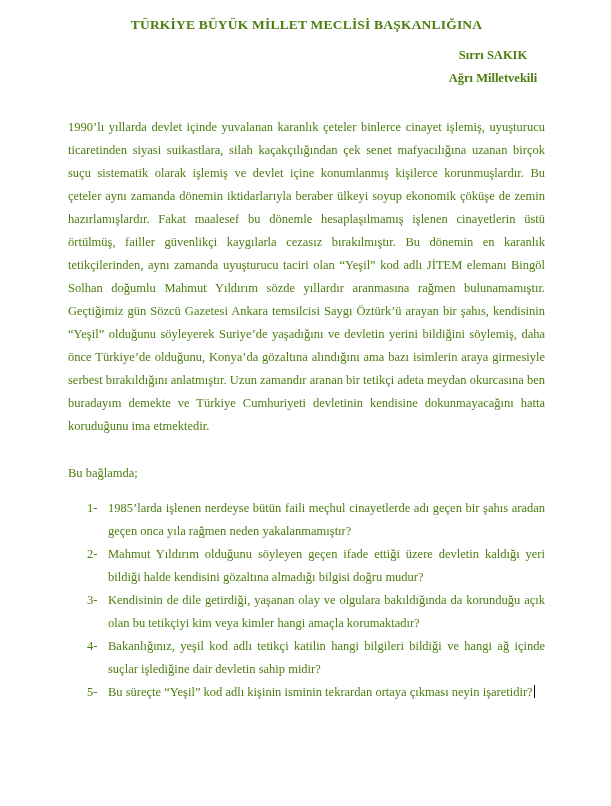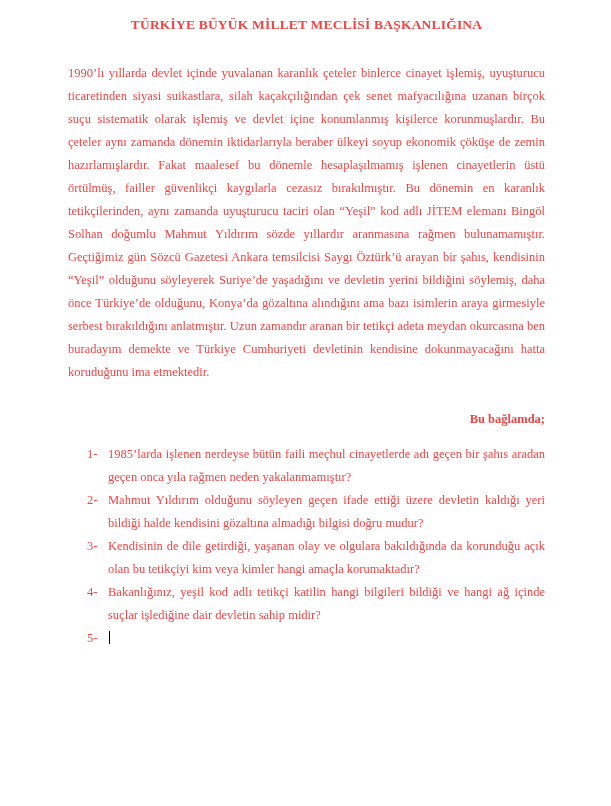--- a/index.html
+++ b/index.html
@@ -7,21 +7,21 @@
     padding: 0;
     background: #ffffff;
   }
   .page {
     position: relative;
     width: 611px;
     height: 806px;
     background: #ffffff;
     overflow: hidden;
     font-family: "Liberation Serif", "DejaVu Serif", serif;
-    color: #ef4444;
+    color: #4d7c0f;
   }
   .content {
     position: absolute;
     left: 68px;
     top: 0;
     width: 477px;
     font-size: 12.5px;
     line-height: 23px;
   }
   .title {
@@ -42,22 +42,21 @@
     width: 160px;
     text-align: center;
     font-weight: bold;
   }
   .bodypara {
     margin: 26px 0 0 0;
     text-align: justify;
   }
   .context {
     margin: 24px 0 0 0;
-    text-align: right;
-    font-weight: bold;
+    text-align: left;
   }
   .questions {
     list-style: none;
     margin: 12px 0 0 0;
     padding: 0;
   }
   .q { display: flex; }
   .qnum {
     flex: 0 0 21px;
     margin-left: 19px;
@@ -77,20 +76,24 @@
 </style>
 </head>
 <body>
 
 <div class="page">
   <div class="content">
 
     <h1 class="title">TÜRKİYE BÜYÜK MİLLET MECLİSİ BAŞKANLIĞINA</h1>
 
 
+    <div class="signature">
+      <div>Sırrı SAKIK</div>
+      <div>Ağrı Milletvekili</div>
+    </div>
 
     <p class="bodypara">1990’lı yıllarda devlet içinde yuvalanan karanlık çeteler binlerce cinayet işlemiş, uyuşturucu ticaretinden siyasi suikastlara, silah kaçakçılığından çek senet mafyacılığına uzanan birçok suçu sistematik olarak işlemiş ve devlet içine konumlanmış kişilerce korunmuşlardır. Bu çeteler aynı zamanda dönemin iktidarlarıyla beraber ülkeyi soyup ekonomik çöküşe de zemin hazırlamışlardır. Fakat maalesef bu dönemle hesaplaşılmamış işlenen cinayetlerin üstü örtülmüş, failler güvenlikçi kaygılarla cezasız bırakılmıştır. Bu dönemin en karanlık tetikçilerinden, aynı zamanda uyuşturucu taciri olan “Yeşil” kod adlı JİTEM elemanı Bingöl Solhan doğumlu Mahmut Yıldırım sözde yıllardır aranmasına rağmen bulunamamıştır. Geçtiğimiz gün Sözcü Gazetesi Ankara temsilcisi Saygı Öztürk’ü arayan bir şahıs, kendisinin “Yeşil” olduğunu söyleyerek Suriye’de yaşadığını ve devletin yerini bildiğini söylemiş, daha önce Türkiye’de olduğunu, Konya’da gözaltına alındığını ama bazı isimlerin araya girmesiyle serbest bırakıldığını anlatmıştır. Uzun zamandır aranan bir tetikçi adeta meydan okurcasına ben buradayım demekte ve Türkiye Cumhuriyeti devletinin kendisine dokunmayacağını hatta koruduğunu ima etmektedir.</p>
 
     <p class="context">Bu bağlamda;</p>
 
     <ol class="questions">
       <li class="q">
         <span class="qnum">1-</span>
         <span class="qtext">1985’larda işlenen nerdeyse bütün faili meçhul cinayetlerde adı geçen bir şahıs aradan geçen onca yıla rağmen neden yakalanmamıştır?</span>
       </li>
@@ -101,18 +104,18 @@
       <li class="q">
         <span class="qnum">3-</span>
         <span class="qtext">Kendisinin de dile getirdiği, yaşanan olay ve olgulara bakıldığında da korunduğu açık olan bu tetikçiyi kim veya kimler hangi amaçla korumaktadır?</span>
       </li>
       <li class="q">
         <span class="qnum">4-</span>
         <span class="qtext">Bakanlığınız, yeşil kod adlı tetikçi katilin hangi bilgileri bildiği ve hangi ağ içinde suçlar işlediğine dair devletin sahip midir?</span>
       </li>
       <li class="q">
         <span class="qnum">5-</span>
-        <span class="qtext"><span class="caret"></span></span>
+        <span class="qtext"><span>Bu süreçte “Yeşil” kod adlı kişinin isminin tekrardan ortaya çıkması neyin işaretidir?</span><span class="caret"></span></span>
       </li>
     </ol>
 
   </div>
 </div>
 
 </body></html>

